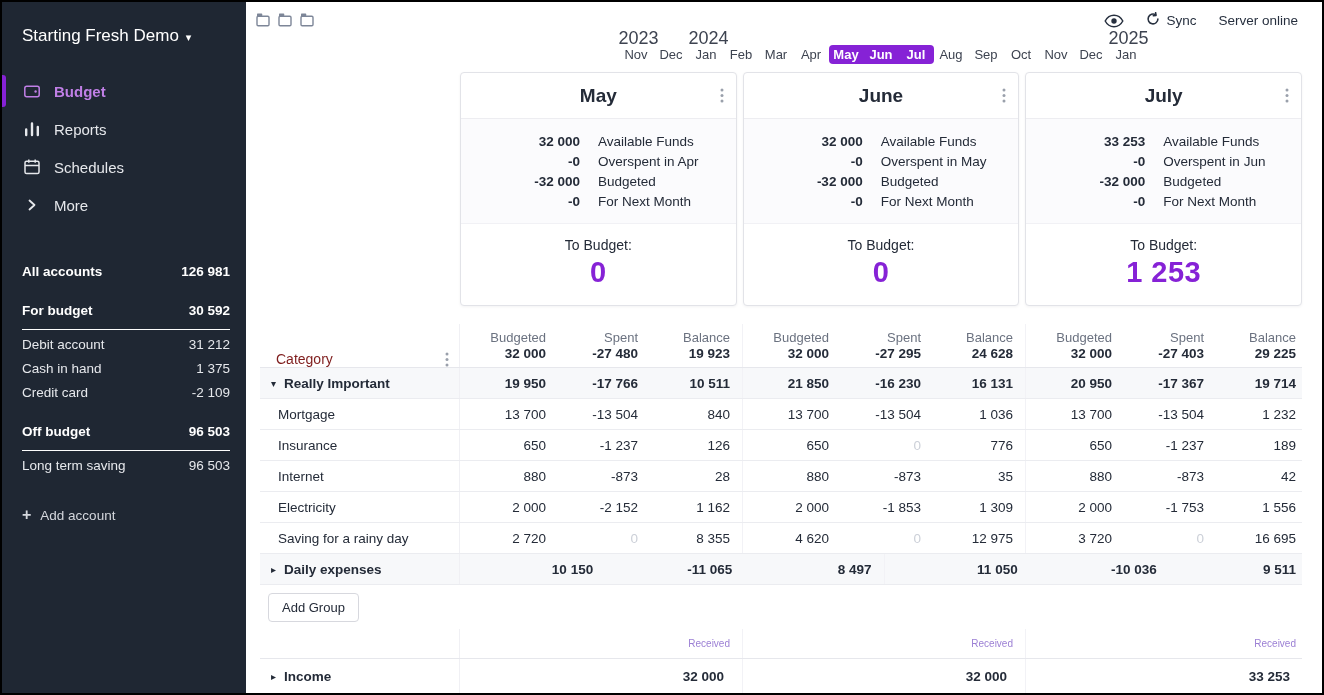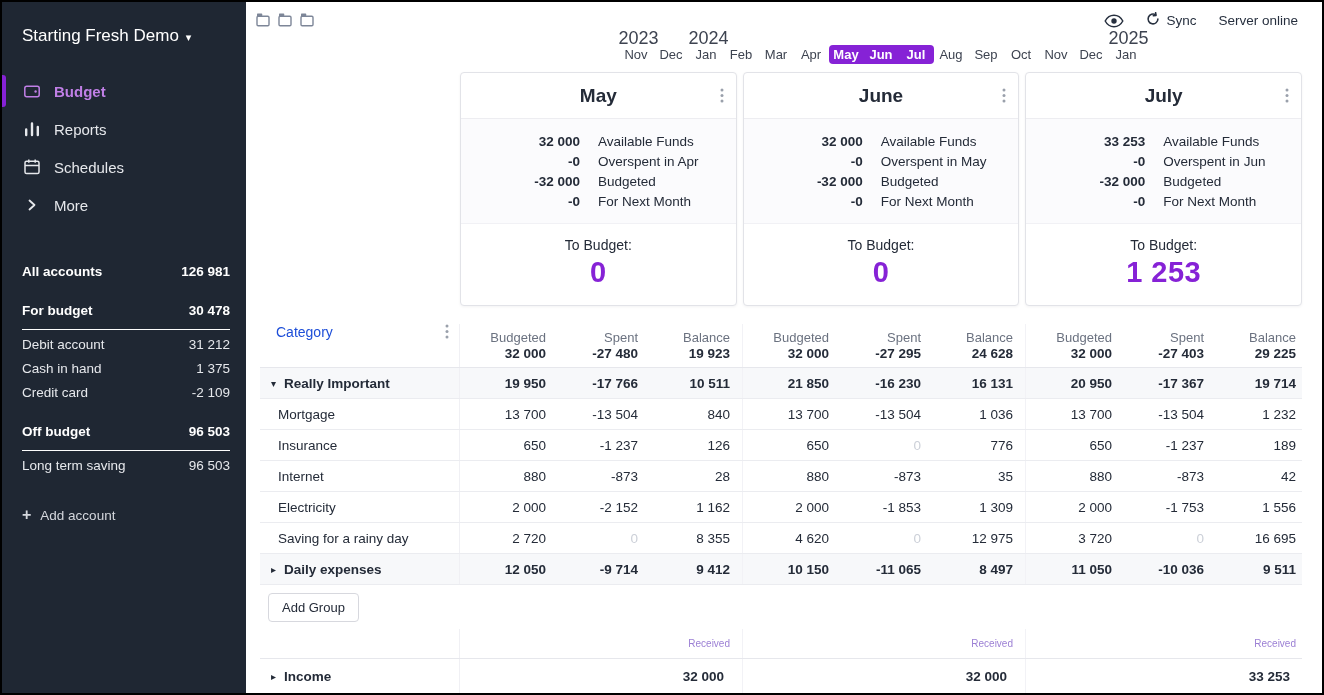--- a/index.html
+++ b/index.html
@@ -49,21 +49,21 @@
 .card-sum{padding:13px 14px 11px;background:#fbfbfd}
 .srow{display:flex;font-size:13.5px;line-height:20px}
 .sval{width:105px;text-align:right;font-weight:700;flex-shrink:0}
 .slab{margin-left:18px}
 .tob{text-align:center;padding:13px 0 16px;border-top:1px solid #f1f1f5;cursor:pointer}
 .tob-l{font-size:14px}
 .tob-v{font-size:29px;font-weight:700;color:#8622d6;margin-top:3px;letter-spacing:.5px}
 
 .btable{position:absolute;top:322px;left:14px;right:20px;font-size:13.5px}
 .thead{display:flex;height:44px;border-bottom:1px solid #e6e7ec}
-.cat-col{width:200px;flex-shrink:0;display:flex;align-items:flex-start;justify-content:space-between;padding:0 10px 0 16px;color:#1d4ed8;font-size:14px;border-right:1px solid #f0f0f4}
+.cat-col{width:200px;flex-shrink:0;display:flex;align-items:flex-end;justify-content:space-between;padding:0 10px 0 16px;color:#7f1d1d;font-size:14px;border-right:1px solid #f0f0f4}
 .mgs{flex:1;display:flex;gap:6px}
 .mg{flex:1;display:grid;grid-template-columns:repeat(3,1fr)}
 .mg+.mg{border-left:1px solid #f2f2f6}
 .th{display:flex;flex-direction:column;justify-content:center;align-items:flex-end;padding-right:6px}
 .th-l{font-size:13px;color:#6b7280}
 .th-v{font-weight:700;margin-top:1px}
 .trow{display:flex;height:31px;border-bottom:1px solid #ebecf0;background:#fff}
 .trow .cat{width:200px;flex-shrink:0;display:flex;align-items:center;gap:5px;padding-left:8px;border-right:1px solid #f0f0f4;cursor:pointer}
 .trow .cat.child{padding-left:18px}
 .trow.group{background:#f7f8fa;font-weight:700}
@@ -123,21 +123,21 @@
         <span>More</span>
       </div>
     </nav>
     <div class="accounts">
       <div class="arow bold gap-b">
         <span>All accounts</span>
         <span class="aval">126 981</span>
       </div>
       <div class="arow bold uline">
         <span>For budget</span>
-        <span class="aval">30 478</span>
+        <span class="aval">30 592</span>
       </div>
       <div class="arow">
         <span>Debit account</span>
         <span class="aval">31 212</span>
       </div>
       <div class="arow">
         <span>Cash in hand</span>
         <span class="aval">1 375</span>
       </div>
       <div class="arow">
@@ -526,25 +526,20 @@
         </div>
       </div>
 
       <div class="trow group">
         <div class="cat">
             <span class="tri">▸</span>
             <span>Daily expenses</span>
           </div>
         <div class="mgs">
           <div class="mg">
-              <span class="num">12 050</span>
-              <span class="num">-9 714</span>
-              <span class="num">9 412</span>
-            </div>
-          <div class="mg">
               <span class="num">10 150</span>
               <span class="num">-11 065</span>
               <span class="num">8 497</span>
             </div>
           <div class="mg">
               <span class="num">11 050</span>
               <span class="num">-10 036</span>
               <span class="num">9 511</span>
             </div>
         </div>

